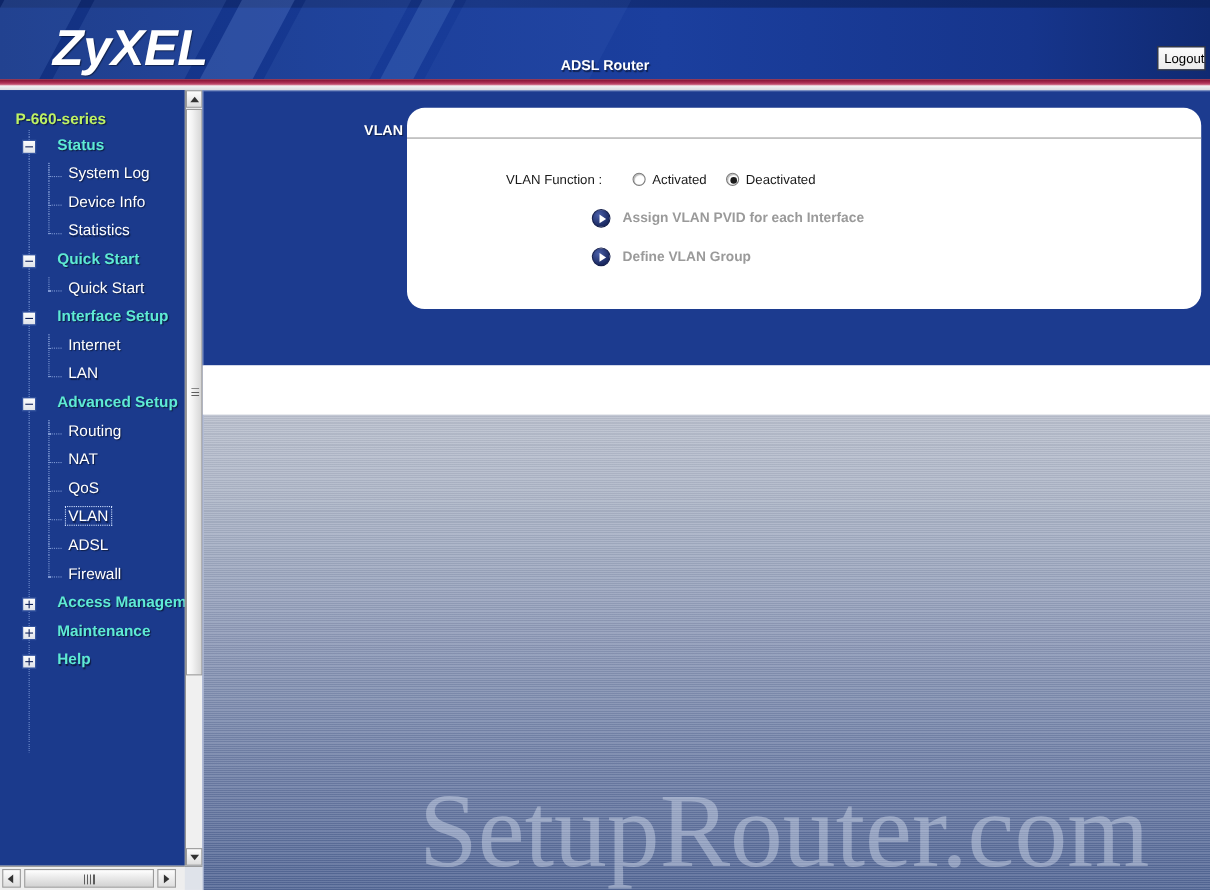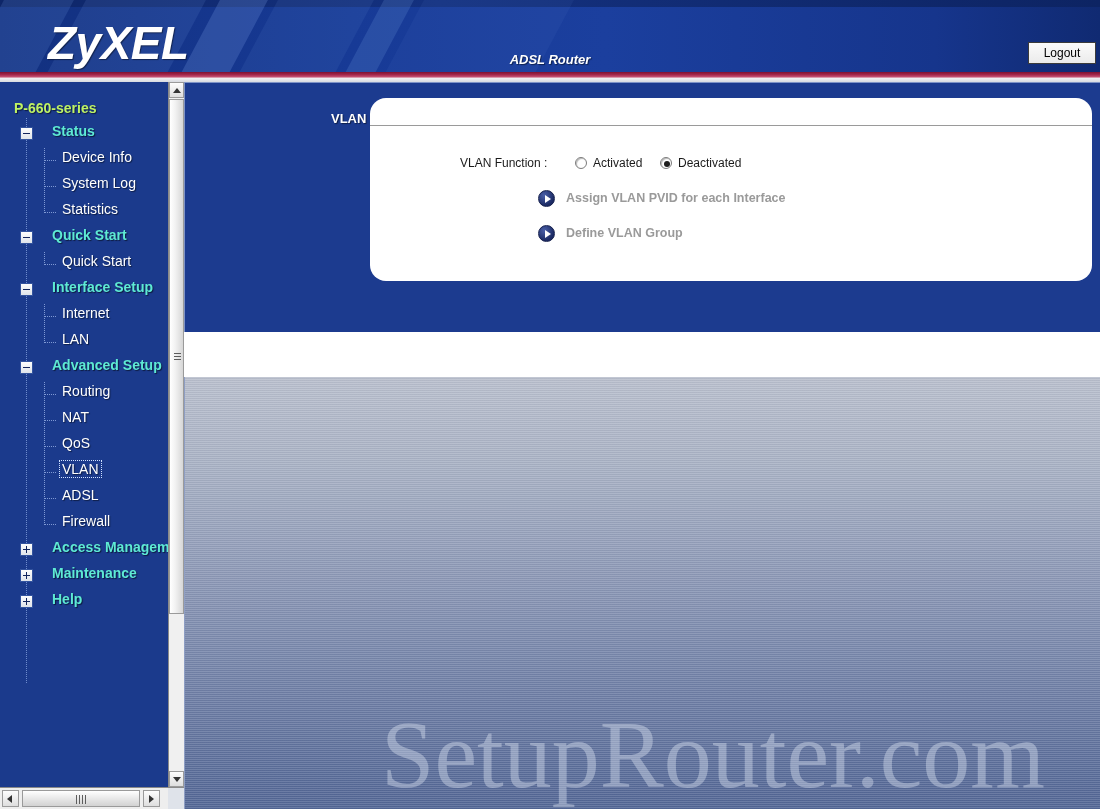--- a/index.html
+++ b/index.html
@@ -37,28 +37,27 @@
     position: absolute; left: 48px; top: 16px;
     color: #ffffff; font-size: 46px; font-weight: bold; font-style: italic;
     letter-spacing: -0.5px;
     text-shadow: 1px 1px 1px rgba(0,0,0,0.45);
   }
   .hdr-title {
     position: absolute; left: 0; top: 52px; width: 1100px;
     text-align: center; color: #ffffff;
     font-size: 13px; font-weight: bold;
     text-shadow: 1px 1px 1px rgba(0,0,0,0.5);
-    font-style: italic;
   }
   .logout-btn {
     position: absolute; right: 4px; top: 42px;
-    width: 68px; height: 22px; line-height: 20px;
+    width: 44px; height: 22px; line-height: 20px;
     background: linear-gradient(to bottom,#fbfbfb,#ebebeb);
     border: 1px solid #3b3b3b;
-    color: #000; font-size: 12px; text-align: center;
+    color: #000; font-size: 12px; text-align: right;
     cursor: pointer;
   }
   .hdr-stripe {
     position: absolute; left: 0; top: 72px; width: 1100px; height: 6px;
     background: linear-gradient(to bottom,#7e1030 0%, #a3274c 45%, #c04a6c 75%, #e8c2cd 100%);
   }
   .hdr-stripe2 {
     position: absolute; left: 0; top: 78px; width: 1100px; height: 4px;
     background: linear-gradient(to bottom,#f2f2f4,#d8dae0);
   }
@@ -293,26 +292,26 @@
         <div class="trunk"></div>
         <div class="tree-root">P-660-series</div>
         <div id="tree-nodes">
             <div class="node group">
               <span class="expander"></span>
               <span class="group-label">Status</span>
             </div>
             <div class="child">
               <span class="child-stem"></span>
               <span class="child-elbow"></span>
+              <span class="child-label">System Log</span>
+            </div>
+            <div class="child">
+              <span class="child-stem"></span>
+              <span class="child-elbow"></span>
               <span class="child-label">Device Info</span>
-            </div>
-            <div class="child">
-              <span class="child-stem"></span>
-              <span class="child-elbow"></span>
-              <span class="child-label">System Log</span>
             </div>
             <div class="child">
               <span class="child-elbow"></span>
               <span class="child-label">Statistics</span>
             </div>
             <div class="node group">
               <span class="expander"></span>
               <span class="group-label">Quick Start</span>
             </div>
             <div class="child">

